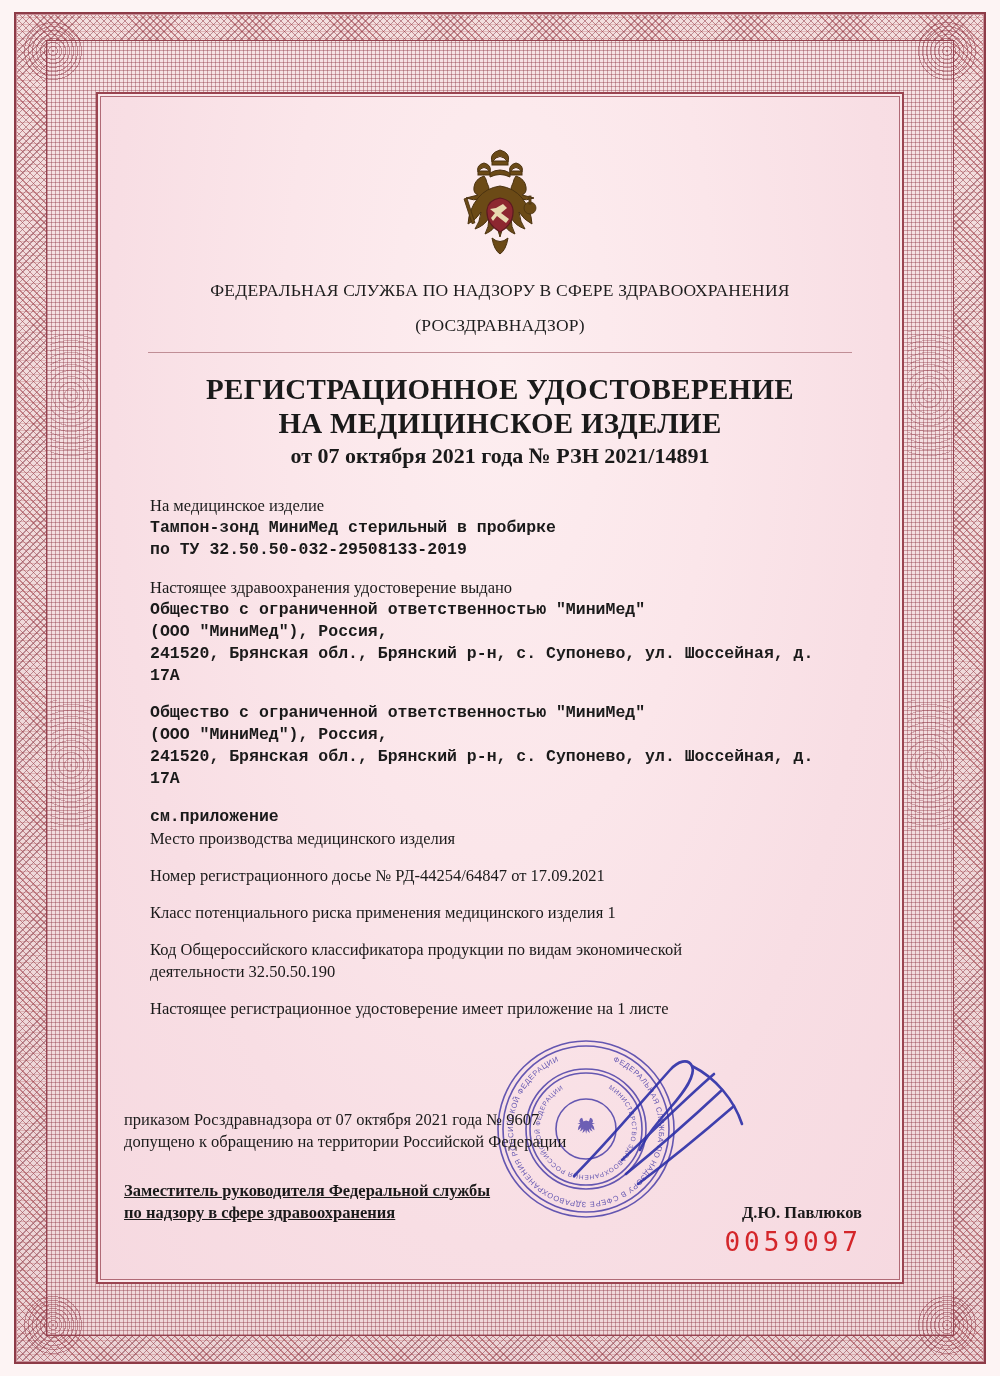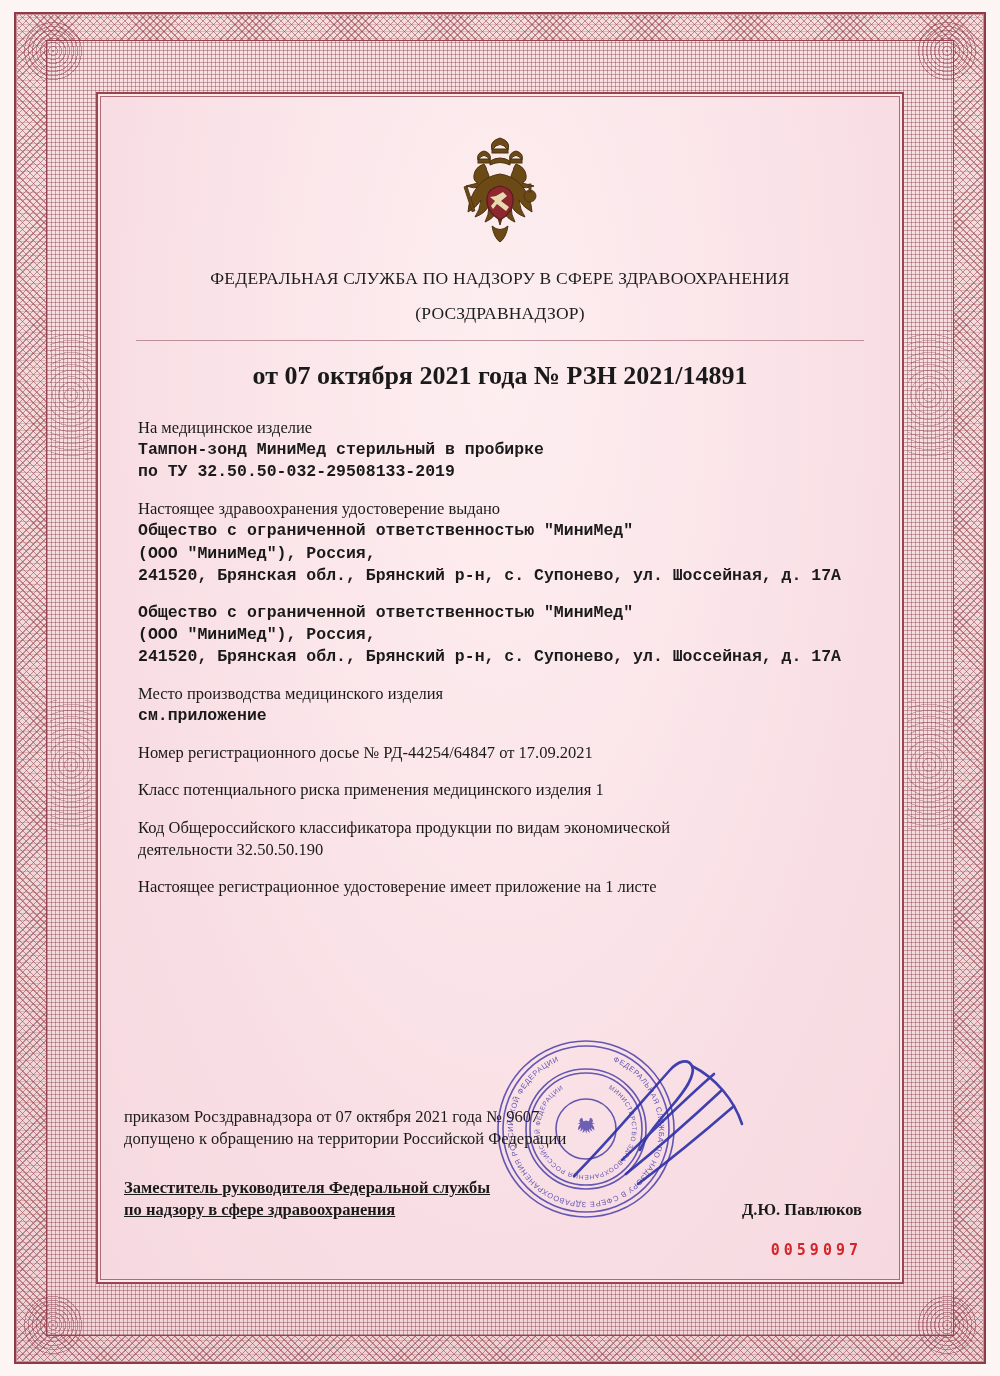--- a/index.html
+++ b/index.html
@@ -102,21 +102,21 @@
   .side-orn.r1 { right: 50px; top: 330px; }
   .side-orn.r2 { right: 50px; top: 700px; }
 
   
   .content {
     position: absolute;
     left: 96px;
     top: 92px;
     right: 96px;
     bottom: 92px;
-    padding: 0;
+    padding: 12px;
   }
 
   .emblem-wrap {
     text-align: center;
     padding-top: 42px;
     height: 124px;
   }
   .emblem {
     display: inline-block;
     width: 132px;
@@ -142,22 +142,22 @@
     margin-top: 20px;
     font-size: 29px;
     font-weight: bold;
     line-height: 1.16;
     letter-spacing: .3px;
   }
   .title .l2 { display: block; }
 
   .title-date {
     text-align: center;
-    margin-top: 20px;
-    font-size: 26px;
+    margin-top: 3px;
+    font-size: 22px;
     font-weight: bold;
   }
 
   .body {
     margin: 26px 42px 0 42px;
     font-size: 16.5px;
     line-height: 1.34;
   }
   .block { margin-bottom: 15px; }
   .lbl { font-weight: normal; }
@@ -182,27 +182,26 @@
     text-decoration: underline;
   }
   .sign-row .post { display: block; }
   .sign-name {
     position: absolute;
     right: 0;
     bottom: 0;
     font-weight: bold;
   }
   .serial {
-    margin-top: 18px;
+    margin-top: 0;
     text-align: right;
     color: #d4262a;
     font-family: "DejaVu Sans Mono", monospace;
-    font-size: 15px;
+    font-size: 26px;
     letter-spacing: 4px;
-    font-weight: bold;
   }
 
   
   .stamp {
     position: absolute;
     left: 395px;
     bottom: 60px;
     width: 190px;
     height: 190px;
     pointer-events: none;
@@ -271,20 +270,24 @@
       </svg>
     </div>
 
     <div class="agency">
       <span>ФЕДЕРАЛЬНАЯ СЛУЖБА ПО НАДЗОРУ В СФЕРЕ ЗДРАВООХРАНЕНИЯ</span>
       <span class="l2">(РОСЗДРАВНАДЗОР)</span>
     </div>
 
     <div class="hr"></div>
 
+    <div class="title">
+      <span>РЕГИСТРАЦИОННОЕ УДОСТОВЕРЕНИЕ</span>
+      <span class="l2">НА МЕДИЦИНСКОЕ ИЗДЕЛИЕ</span>
+    </div>
 
     <div class="title-date">от  07 октября 2021 года  №  РЗН 2021/14891</div>
 
     <div class="body">
 
       <div class="block">
         <span class="line lbl">На медицинское изделие</span>
         <span class="line val">Тампон-зонд МиниМед стерильный в пробирке</span>
         <span class="line val">по ТУ 32.50.50-032-29508133-2019</span>
       </div>
@@ -296,22 +299,22 @@
         <span class="line val">241520, Брянская обл., Брянский р-н, с. Супонево, ул. Шоссейная, д. 17А</span>
       </div>
 
       <div class="block">
         <span class="line val">Общество с ограниченной ответственностью "МиниМед"</span>
         <span class="line val">(ООО "МиниМед"), Россия,</span>
         <span class="line val">241520, Брянская обл., Брянский р-н, с. Супонево, ул. Шоссейная, д. 17А</span>
       </div>
 
       <div class="block">
+        <span class="line val">см.приложение</span>
         <span class="line lbl">Место производства медицинского изделия</span>
-        <span class="line val">см.приложение</span>
       </div>
 
       <div class="block">
         <span class="lbl">Номер регистрационного досье </span><span class="inline-val">№ РД-44254/64847 от 17.09.2021</span>
       </div>
 
       <div class="block">
         <span class="lbl">Класс потенциального риска применения медицинского изделия </span><span class="inline-val">1</span>
       </div>
 

